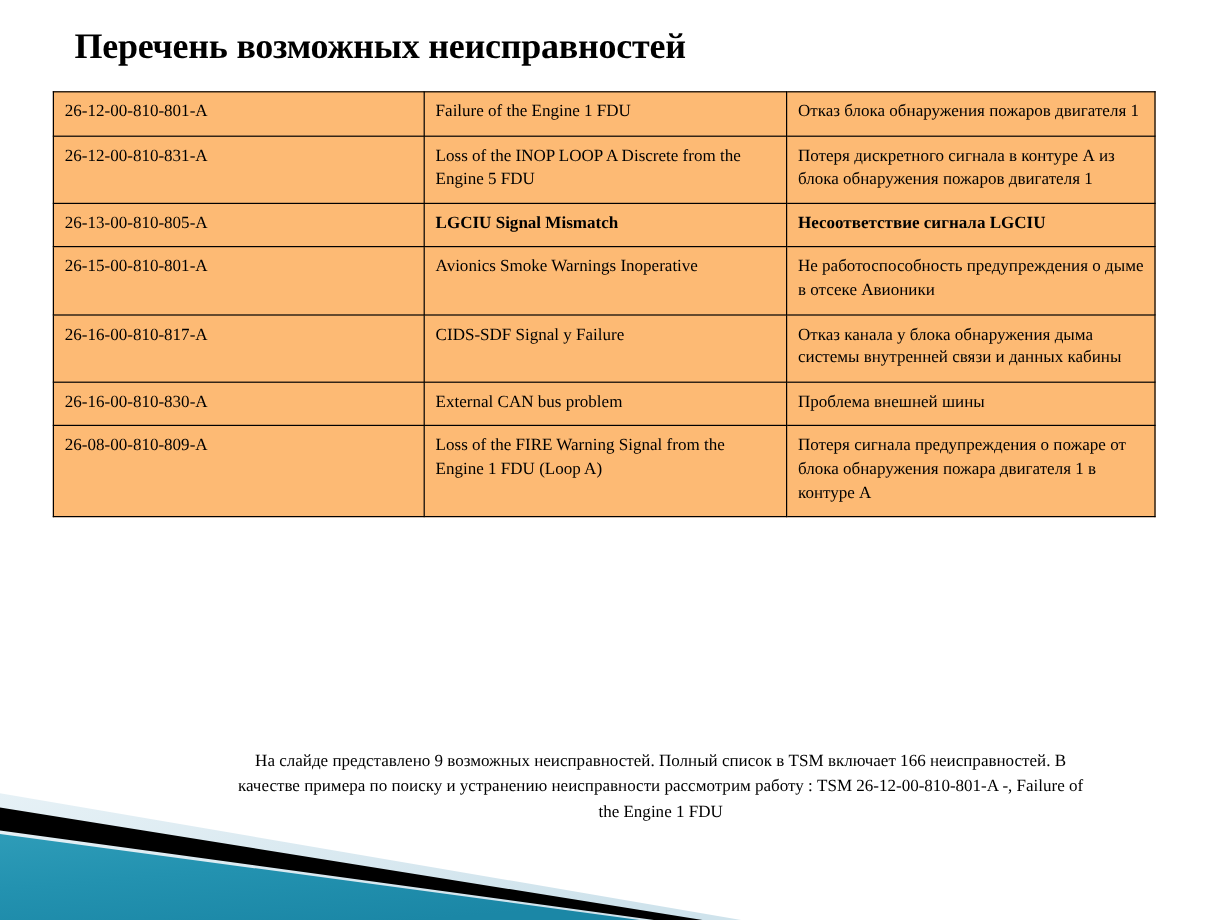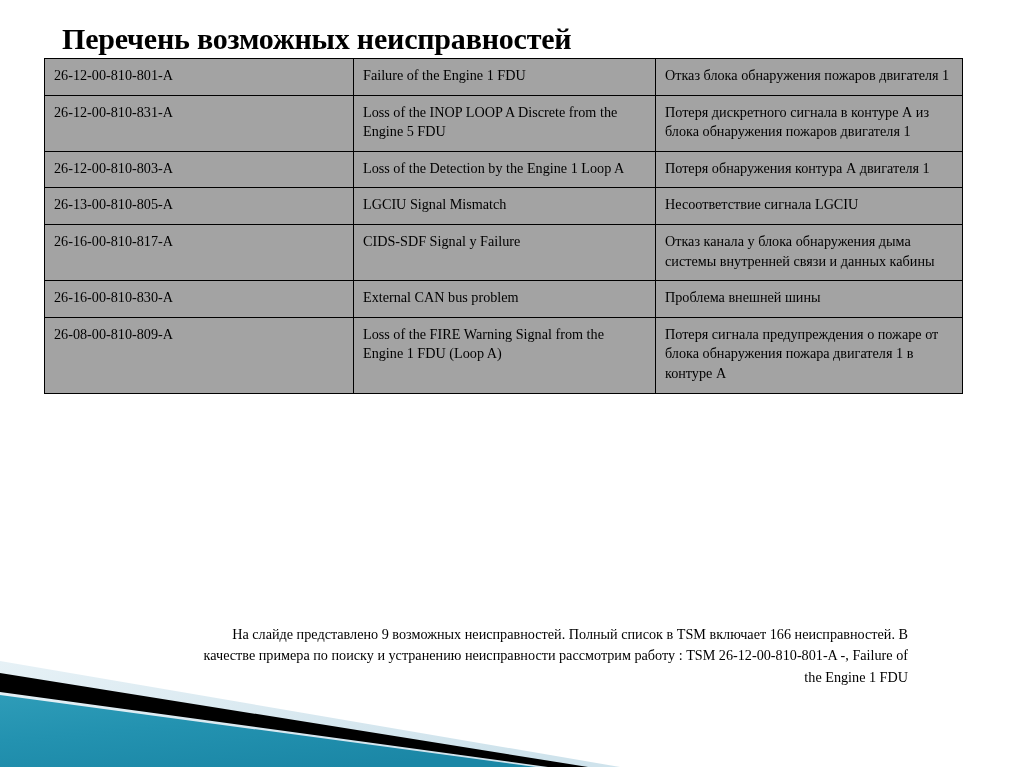--- a/index.html
+++ b/index.html
@@ -33,50 +33,50 @@
     color: #000000;
     letter-spacing: -0.2px;
     line-height: 1.1;
     white-space: nowrap;
   }
 
   
   .fault-table {
     position: absolute;
     left: 44px;
-    top: 58px;
+    top: 76px;
     width: 918px;
     border-collapse: collapse;
     table-layout: fixed;
-    background: #a3a3a3;
+    background: #fdba74;
   }
   .fault-table td {
     border: 1.4px solid #000000;
     vertical-align: top;
     padding: 7px 9px 9px 9px;
     font-size: 14.2px;
     line-height: 1.38;
     color: #000000;
   }
   .col-code   { width: 309px; }
   .col-en     { width: 302px; }
   .col-ru     { width: 307px; }
 
-  .cell-bold { font-weight: normal; }
+  .cell-bold { font-weight: bold; }
 
   
   .footer-note {
     position: absolute;
     left: 193px;
     top: 624px;
     width: 715px;
     font-size: 14.2px;
     line-height: 1.5;
     color: #000000;
-    text-align: right;
+    text-align: center;
   }
 
   
   .decor {
     position: absolute;
     left: 0;
     bottom: 0;
     width: 660px;
     height: 170px;
     pointer-events: none;
@@ -102,33 +102,33 @@
         <td>Failure of the Engine 1 FDU</td>
         <td>Отказ блока обнаружения пожаров двигателя 1</td>
       </tr>
 
       <tr>
         <td>26-12-00-810-831-A</td>
         <td>Loss of the INOP LOOP A Discrete from the Engine 5 FDU</td>
         <td>Потеря дискретного сигнала в контуре А из блока обнаружения пожаров двигателя 1</td>
       </tr>
 
-      <tr>
-        <td>26-12-00-810-803-A</td>
-        <td>Loss of the Detection by the Engine 1 Loop A</td>
-        <td>Потеря обнаружения контура А двигателя 1</td>
-      </tr>
 
 
       <tr>
         <td>26-13-00-810-805-A</td>
         <td class="cell-bold">LGCIU Signal Mismatch</td>
         <td class="cell-bold">Несоответствие сигнала  LGCIU</td>
       </tr>
 
+      <tr>
+        <td>26-15-00-810-801-A</td>
+        <td>Avionics Smoke Warnings Inoperative</td>
+        <td>Не работоспособность предупреждения о дыме в отсеке Авионики</td>
+      </tr>
 
       <tr>
         <td>26-16-00-810-817-A</td>
         <td>CIDS-SDF Signal y Failure</td>
         <td>Отказ канала у блока обнаружения дыма системы внутренней связи и данных кабины</td>
       </tr>
 
       <tr>
         <td>26-16-00-810-830-A</td>
         <td>External CAN bus problem</td>

